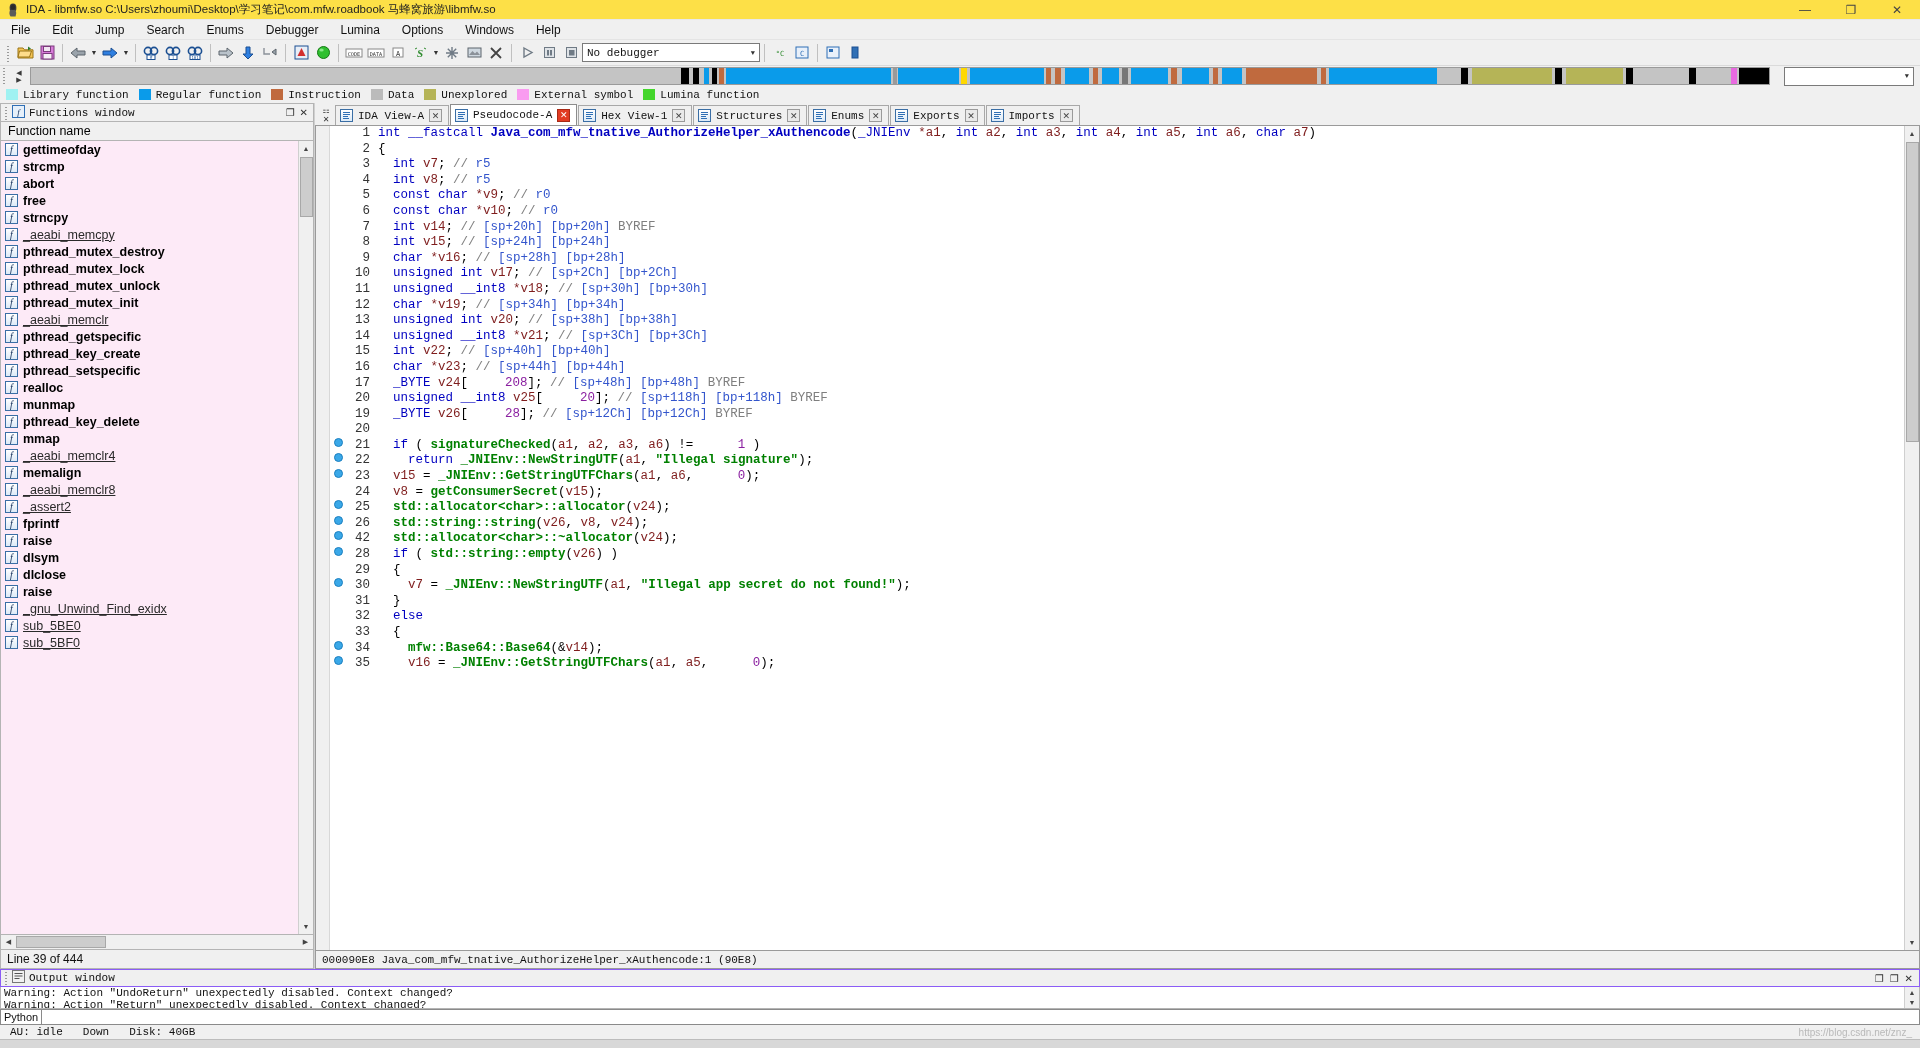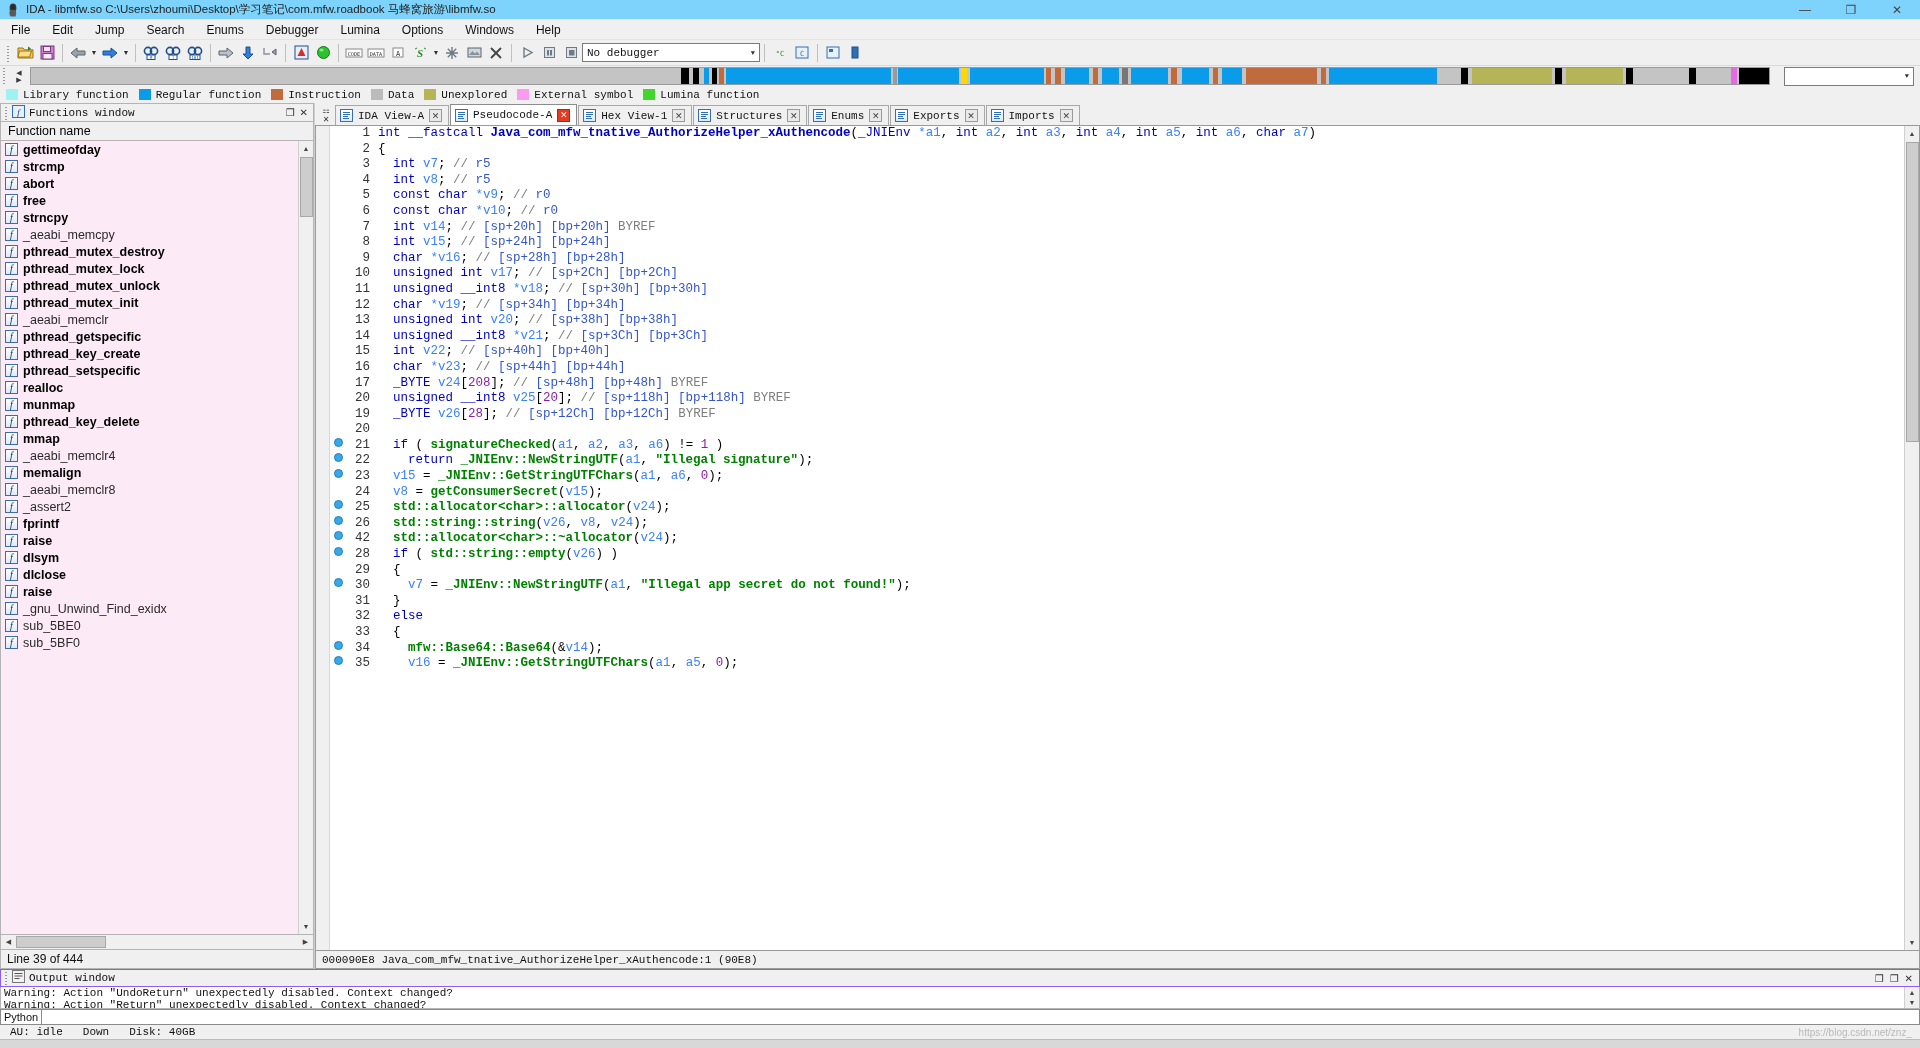--- a/index.html
+++ b/index.html
@@ -8,21 +8,21 @@
     width: 1920px; height: 1048px;
     overflow: hidden;
     font-family: "Liberation Sans", sans-serif;
     background: #f0f0f0;
   }
   #app { position: relative; width: 1920px; height: 1048px; background: #f0f0f0; }
 
   
   .titlebar {
     height: 20px; display: flex; align-items: center;
-    background: #7dd3fc; border-bottom: 1px solid #e8e8e8;
+    background: #fde047; border-bottom: 1px solid #e8e8e8;
     font-size: 11px; color: #222;
   }
   .titlebar .app-icon {
     width: 18px; height: 16px; margin-left: 4px; margin-right: 4px;
     display: flex; align-items: center; justify-content: center;
   }
   .titlebar .title-text { white-space: nowrap; font-size: 11.5px; }
   .win-btns { margin-left: auto; display: flex; height: 20px; }
   .win-btn {
     width: 46px; height: 20px; display: flex; align-items: center; justify-content: center;
@@ -116,21 +116,21 @@
                   background: #fdeaf7; overflow: hidden; position: relative; }
   .fn-list { flex: 1; overflow: hidden; }
   .fn-row { height: 17px; display: flex; align-items: center; padding-left: 4px; background: #fdeaf7; }
   .fn-row .fglyph {
     width: 13px; height: 13px; margin-right: 5px; flex: 0 0 13px;
     border: 1px solid #3a6ea5; background: linear-gradient(#ffffff,#dceaf7);
     font-family: "Liberation Serif", serif; font-style: italic; font-size: 10px;
     display: flex; align-items: center; justify-content: center; color: #16325c;
   }
   .fn-row .fname { font-size: 12.5px; color: #000; font-weight: bold; white-space: nowrap; }
-  .fn-row.light .fname { font-weight: normal; color: #2a2a2a; }
+  .fn-row.light .fname { font-weight: normal; color: #2a2a2a; text-decoration: underline; }
   .vscroll {
     width: 15px; background: #f0f0f0; border-left: 1px solid #cfcfcf;
     display: flex; flex-direction: column; align-items: center;
   }
   .vscroll .sb-arrow { width: 15px; height: 15px; display: flex; align-items: center;
                        justify-content: center; font-size: 7px; color: #444; background: #f0f0f0; }
   .vscroll .sb-thumb { width: 13px; background: #cdcdcd; border: 1px solid #a8a8a8; }
   .hscroll { height: 15px; background: #f0f0f0; border: 1px solid #b4b4b4; border-top: none;
              display: flex; align-items: center; }
   .hscroll .sb-arrow { width: 15px; height: 13px; display: flex; align-items: center;
@@ -174,22 +174,22 @@
   .cl .bp { width: 16px; flex: 0 0 16px; display: flex; align-items: center; justify-content: center; }
   .cl .bp i { width: 9px; height: 9px; border-radius: 50%; background: #3aa8e8;
               border: 1px solid #1b7fc0; display: inline-block; }
   .cl .ln { width: 24px; flex: 0 0 24px; text-align: right; color: #333; margin-right: 8px; }
   .cl .src { white-space: pre; }
 
   
   .kw   { color: #0000c0; font-weight: normal; }   
   .fn   { color: #0000c0; font-weight: bold; }
   .cfn  { color: #008000; font-weight: bold; }   
-  .var  { color: #3b82f6; }
-  .num  { color: #8a1fa0; }
+  .var  { color: #7f1d1d; }
+  .num  { color: #8a1fa0; margin-left: 37px; }
   .str  { color: #008000; font-weight: bold; }
   .cmt  { color: #7f7f7f; }
   .pun  { color: #000000; }
   .loc  { color: #3355cc; }
 
   .code-status {
     height: 18px; background: #f0f0f0; border: 1px solid #9a9a9a; border-top: none;
     display: flex; align-items: center; padding-left: 6px;
     font-family: "Liberation Mono", monospace; font-size: 11px; color: #111;
   }

